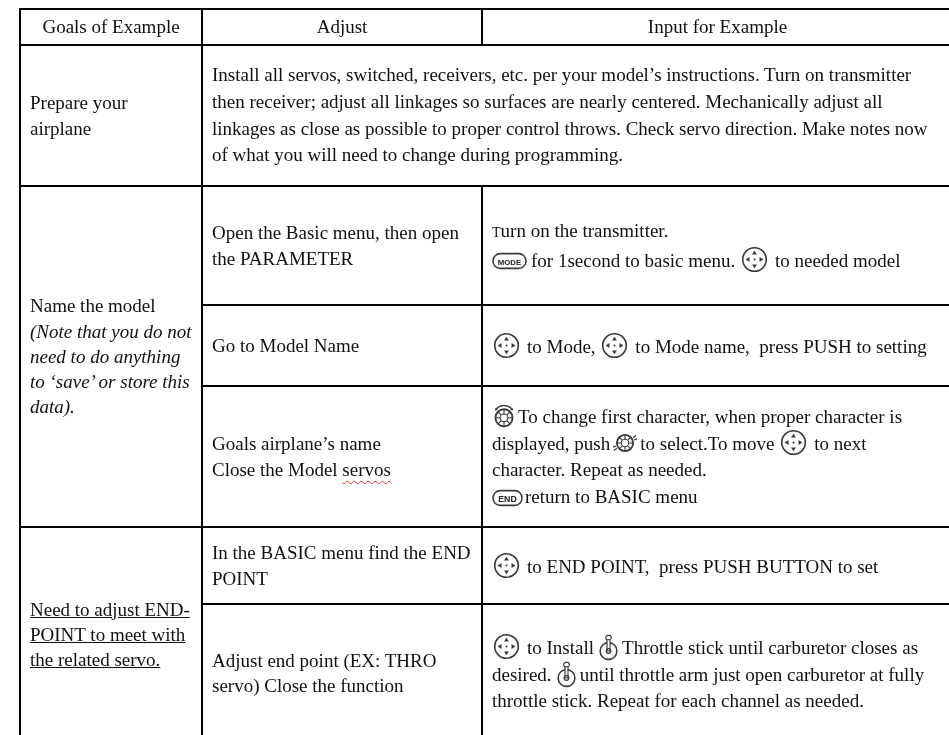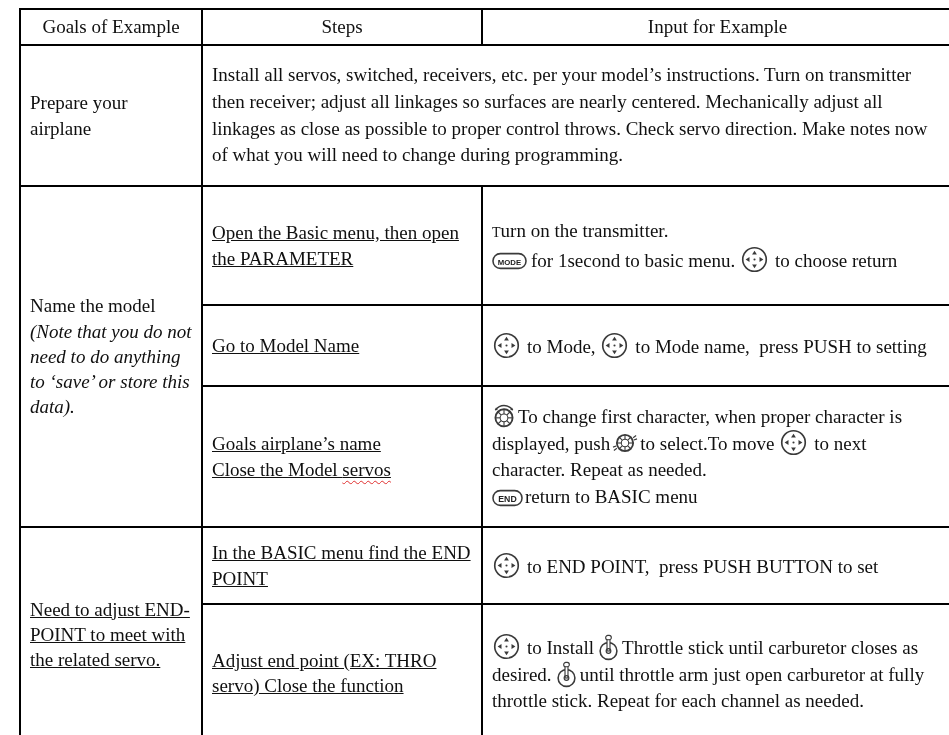--- a/index.html
+++ b/index.html
@@ -20,21 +20,21 @@
     font-weight:normal;
     vertical-align:middle;
     padding:3px 9px;
     line-height:1.33;
     overflow:hidden;
   }
   th.hdr{text-align:center;padding:4px 6px;}
   td.goal{padding-left:6px;padding-right:4px;}
   td.goal .note{font-style:italic;}
   td.goal.breakall{word-break:break-all;text-decoration:underline;}
-  td.steps{padding-left:7px;padding-right:6px;text-decoration:underline;}
+  td.steps{padding-left:7px;padding-right:6px;}
   td.input{padding-left:8px;padding-right:8px;line-height:1.5;}
   .justify{text-align:justify;}
   p.cellp{margin:2px 0;}
   p.smallT::first-letter{font-size:74%;}
   .misspell{
     text-decoration:underline wavy #e03030;
     text-decoration-thickness:1px;
     text-underline-offset:4px;
   }
   
@@ -55,21 +55,21 @@
 <table class="manual">
   <colgroup>
       <col style="width:182px">
       <col style="width:280px">
       <col style="width:471px">
     </colgroup>
 
   <tbody>
       <tr style="height:36px">
     <th class="hdr">Goals of Example</th>
-    <th class="hdr">Steps</th>
+    <th class="hdr">Adjust</th>
     <th class="hdr">Input for Example</th>
   </tr>
 
   <tr style="height:141px">
     <td class="goal">Prepare your airplane</td>
     <td class="input" colspan="2" style="line-height:1.42"><span>Install all servos, switched, receivers, etc. per your model’s instructions. Turn on transmitter then receiver; adjust all linkages so surfaces are nearly centered. Mechanically adjust all linkages as close as possible to proper control throws. Check servo direction. Make notes now of what you will need to change during programming.</span></td>
   </tr>
 
   <tr style="height:119px">
     <td class="goal" rowspan="3">
@@ -85,21 +85,21 @@
               <text x="18" y="12.6" text-anchor="middle" font-size="8">MODE</text>
             </svg><span>for 1second to basic menu.</span>
         <svg class="icn i-nav" viewBox="0 0 28 28">
               <use href="#def-nav-g"></use>
               <circle class="ln" cx="14" cy="14" r="12.2" stroke-width="1.7"></circle>
               <path class="fl" d="M14 4.8 L11.5 8.8 L16.5 8.8 Z"></path>
               <path class="fl" d="M14 23.2 L11.5 19.2 L16.5 19.2 Z"></path>
               <path class="fl" d="M4.8 14 L8.8 11.5 L8.8 16.5 Z"></path>
               <path class="fl" d="M23.2 14 L19.2 11.5 L19.2 16.5 Z"></path>
               <circle class="fl" cx="14" cy="14" r="1.1"></circle>
-            </svg><span>to choose return</span>
+            </svg><span>to needed model</span>
       </p>
     </td>
   </tr>
 
   <tr style="height:81px">
     <td class="steps">Go to Model Name</td>
     <td class="input">
       <p class="cellp">
         <svg class="icn i-nav" viewBox="0 0 28 28">
               <circle class="ln" cx="14" cy="14" r="12.2" stroke-width="1.7"></circle>

